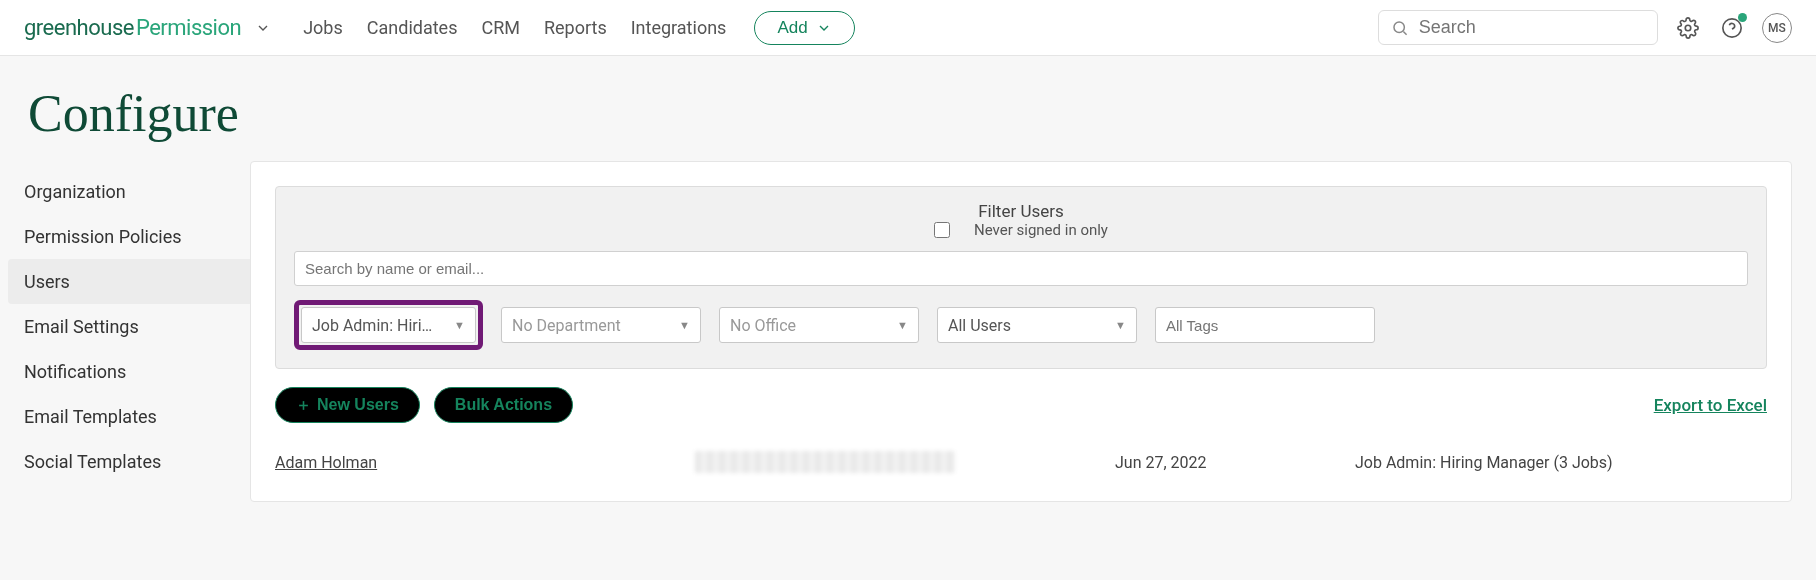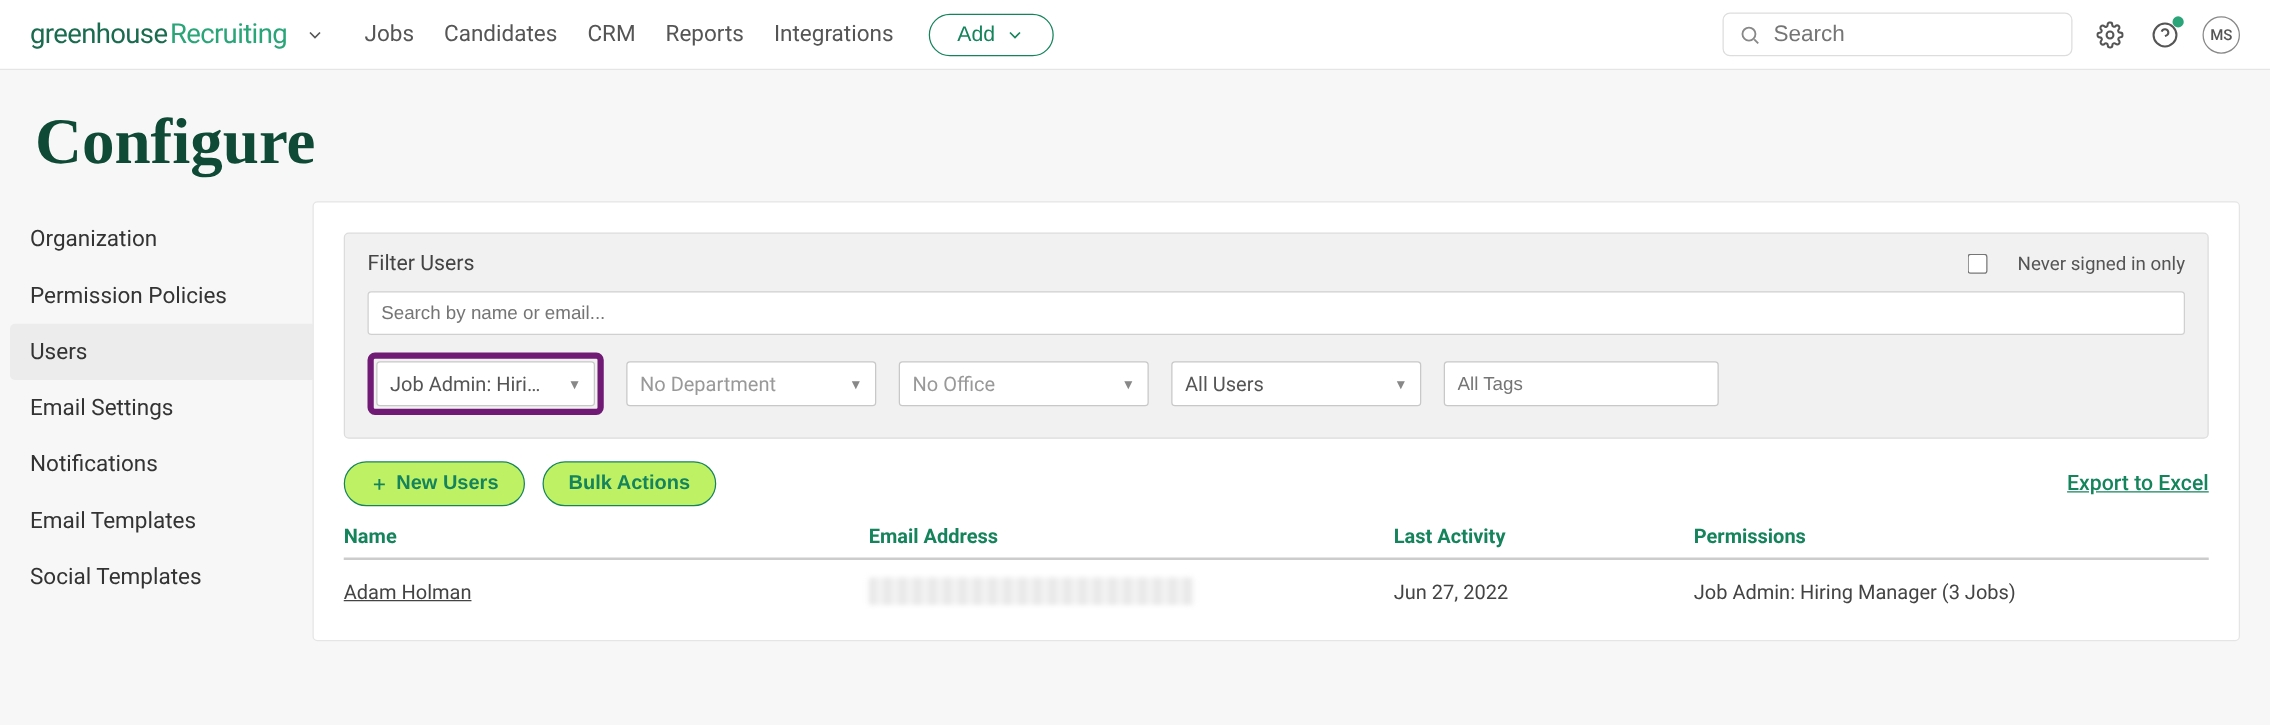--- a/index.html
+++ b/index.html
@@ -73,21 +73,21 @@
     }
     .help-dot { position:absolute; top:-1px; right:-1px; width:9px; height:9px; background:#2aa57a; border-radius:50%;}
 
     
     .main-wrap { background: #f7f7f7; min-height: 524px; padding: 0; }
     .page-title {
       font-family: Georgia, 'Times New Roman', serif;
       font-size: 52px;
       color: #0f4a36;
       padding: 28px 0 18px 28px;
-      font-weight: 700;
+      font-weight: 400;
     }
     .body-row { display: flex; }
     .sidebar { width: 250px; padding: 8px 0 0 8px; }
     .sidebar-item {
       padding: 12px 16px;
       font-size: 18px;
       color: #333;
       cursor: pointer;
       border-radius: 4px 0 0 4px;
     }
@@ -101,21 +101,21 @@
       padding: 24px;
     }
 
     
     .filter-panel {
       background: #f1f1f1;
       border: 1px solid #dcdcdc;
       border-radius: 4px;
       padding: 14px 18px 18px 18px;
     }
-    .filter-header { display:flex; align-items:center; justify-content:space-between; margin-bottom: 12px;}
+    .filter-header { display:flex; align-items:center; justify-content:space-between; margin-bottom: 12px; flex-direction: column;}
     .filter-title { font-size: 17px; color: #444; }
     .never-signed { display:flex; align-items:center; gap:24px; font-size:15px; color:#555;}
     .never-signed input { width:16px; height:16px; }
     .search-users {
       width: 100%;
       border: 1px solid #d0d0d0;
       border-radius: 3px;
       padding: 8px 10px;
       font-size: 15px;
       color: #888;
@@ -155,21 +155,21 @@
       font-size:15px;
       color:#999;
     }
     .caret-dn { color:#888; font-size:11px;}
 
     
     .actions-row { display:flex; align-items:center; margin-top: 18px; }
     .pill-btn {
       border: 1.5px solid #15845d;
       color: #15845d;
-      background:#bef264;
+      background:#000000;
       border-radius: 22px;
       padding: 8px 20px;
       font-size: 16px;
       font-weight: 600;
       display:flex;
       align-items:center;
       gap:6px;
       cursor:pointer;
       margin-right: 14px;
     }
@@ -192,21 +192,21 @@
       filter: blur(2px);
       border-radius:2px;
     }
   </style>
 </head>
 <body>
 
 <div class="topnav">
   <div class="logo">
     <span class="g1">greenhouse</span>
-    <span class="g2">Recruiting</span>
+    <span class="g2">Permission</span>
   </div>
   <div class="logo-caret">
     <svg width="16" height="16" viewBox="0 0 24 24" fill="none" stroke="currentColor" stroke-width="2">
         <polyline points="6 9 12 15 18 9"></polyline>
       </svg>
   </div>
   <div class="nav-links">
     <a>Jobs</a>
     <a>Candidates</a>
     <a>CRM</a>
@@ -302,26 +302,20 @@
             </svg>
           <span>New Users</span>
         </button>
         <button class="pill-btn">
           <span>Bulk Actions</span>
         </button>
         <a class="export-link">Export to Excel</a>
       </div>
 
       <div class="users-table">
-        <div class="thead">
-          <div class="th col-name">Name</div>
-          <div class="th col-email">Email Address</div>
-          <div class="th col-activity">Last Activity</div>
-          <div class="th col-perm">Permissions</div>
-        </div>
         <div class="trow">
           <div class="td name col-name">
             <a href="#">Adam Holman</a>
           </div>
           <div class="td col-email">
             <div class="blur-box"></div>
           </div>
           <div class="td col-activity">Jun 27, 2022</div>
           <div class="td col-perm">Job Admin: Hiring Manager (3 Jobs)</div>
         </div>

